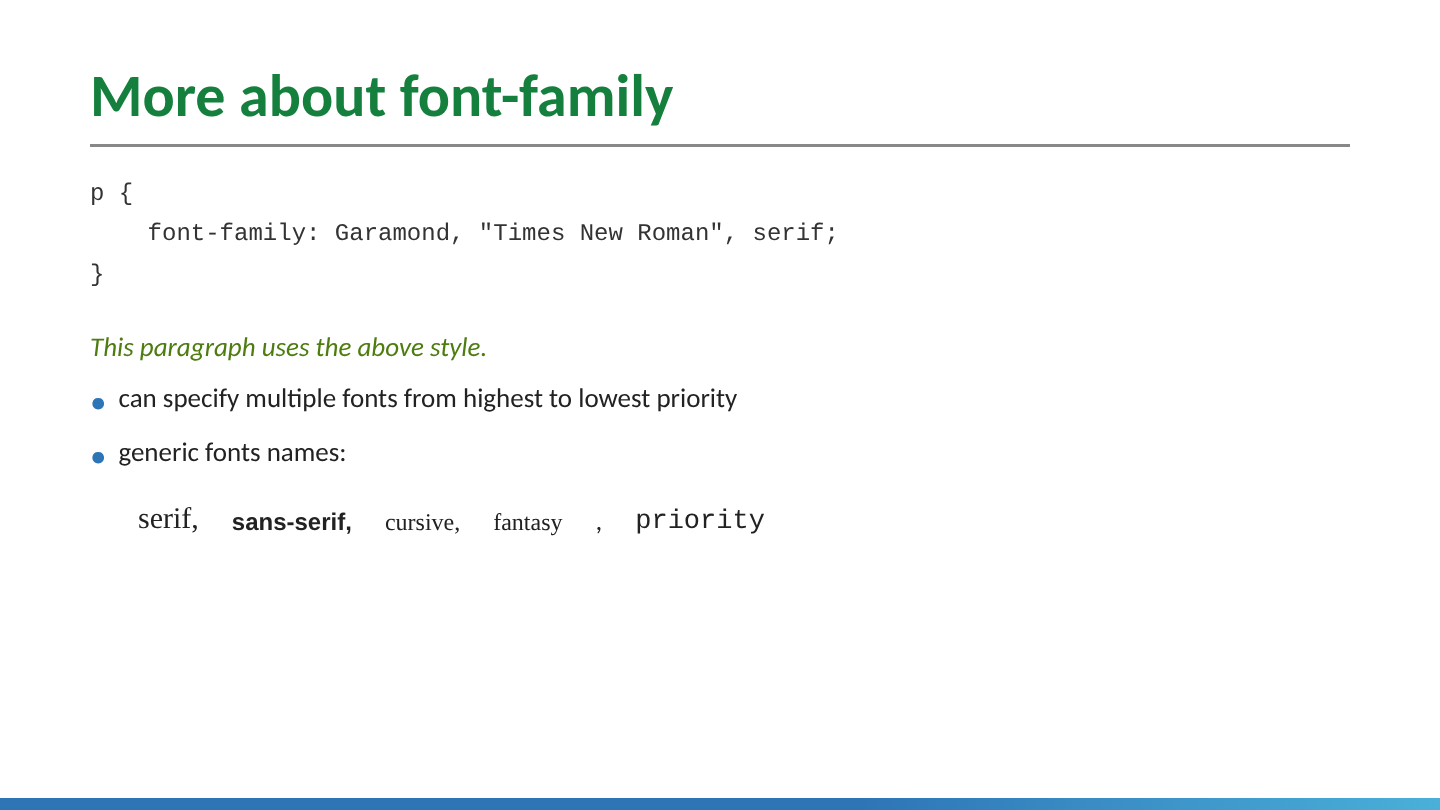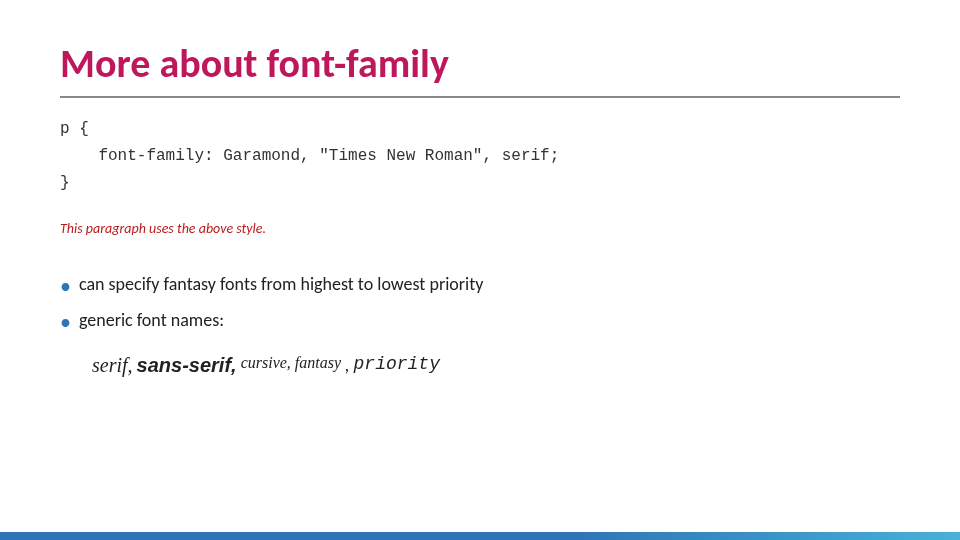--- a/index.html
+++ b/index.html
@@ -21,21 +21,21 @@
       width: 960px;
       height: 540px;
       background: #ffffff;
       position: relative;
       padding: 40px 60px 20px 60px;
     }
 
     .title {
       font-size: 40px;
       font-weight: bold;
-      color: #be185d;
+      color: #15803d;
       font-family: 'Calibri', Arial, sans-serif;
       margin-bottom: 8px;
       line-height: 1.2;
     }
 
     .divider {
       width: 100%;
       height: 2px;
       background: #888888;
       margin-bottom: 18px;
@@ -45,23 +45,23 @@
       font-family: 'Courier New', Courier, monospace;
       font-size: 16px;
       color: #333333;
       background: transparent;
       margin-bottom: 22px;
       line-height: 1.7;
     }
 
     .paragraph-text {
       font-family: 'Calibri', Arial, sans-serif;
-      font-size: 14px;
-      color: #b91c1c;
-      margin-bottom: 36px;
+      font-size: 18px;
+      color: #4d7c0f;
+      margin-bottom: 12px;
       font-style: italic;
     }
 
     .bullet-list {
       list-style: none;
       margin-bottom: 16px;
     }
 
     .bullet-list li {
       font-family: 'Calibri', Arial, sans-serif;
@@ -101,38 +101,37 @@
       font-size: 16px;
     }
 
     .font-monospace {
       font-family: 'Courier New', Courier, monospace;
       font-size: 18px;
     }
 
     .generic-fonts-row {
       display: flex;
-      align-items: flex-start;
-      gap: 4px;
+      align-items: flex-end;
+      gap: 22px;
       flex-wrap: wrap;
-      font-style: italic;
     }
 
     .bottom-bar {
       position: absolute;
       bottom: 0;
       left: 0;
       width: 100%;
       height: 8px;
       background: linear-gradient(to right, #2e75b6 60%, #4ab0d9 100%);
     }
 
     .sans-serif-strikethrough {
       font-family: Arial, Helvetica, sans-serif;
-      font-size: 20px;
+      font-size: 16px;
       font-weight: bold;
     }
   </style>
 </head>
 <body>
 
 <div class="slide-container">
 
   <h1 class="title">More about font-family</h1>
 
@@ -142,25 +141,25 @@
     <div>p {</div>
     <div>&nbsp;&nbsp;&nbsp;&nbsp;font-family: Garamond, "Times New Roman", serif;</div>
     <div>}</div>
   </div>
 
   <p class="paragraph-text">This paragraph uses the above style.</p>
 
   <ul class="bullet-list">
     <li>
       <span class="bullet-dot">•</span>
-      <span>can specify fantasy fonts from highest to lowest priority</span>
+      <span>can specify multiple fonts from highest to lowest priority</span>
     </li>
     <li>
       <span class="bullet-dot">•</span>
-      <span>generic font names:</span>
+      <span>generic fonts names:</span>
     </li>
   </ul>
 
   <div class="generic-fonts">
     <div class="generic-fonts-row">
       <span class="font-serif">serif,</span>
       <span class="sans-serif-strikethrough">sans-serif,</span>
       <span class="font-cursive">cursive,</span>
       <span class="font-fantasy">fantasy</span>
       <span>,</span>

